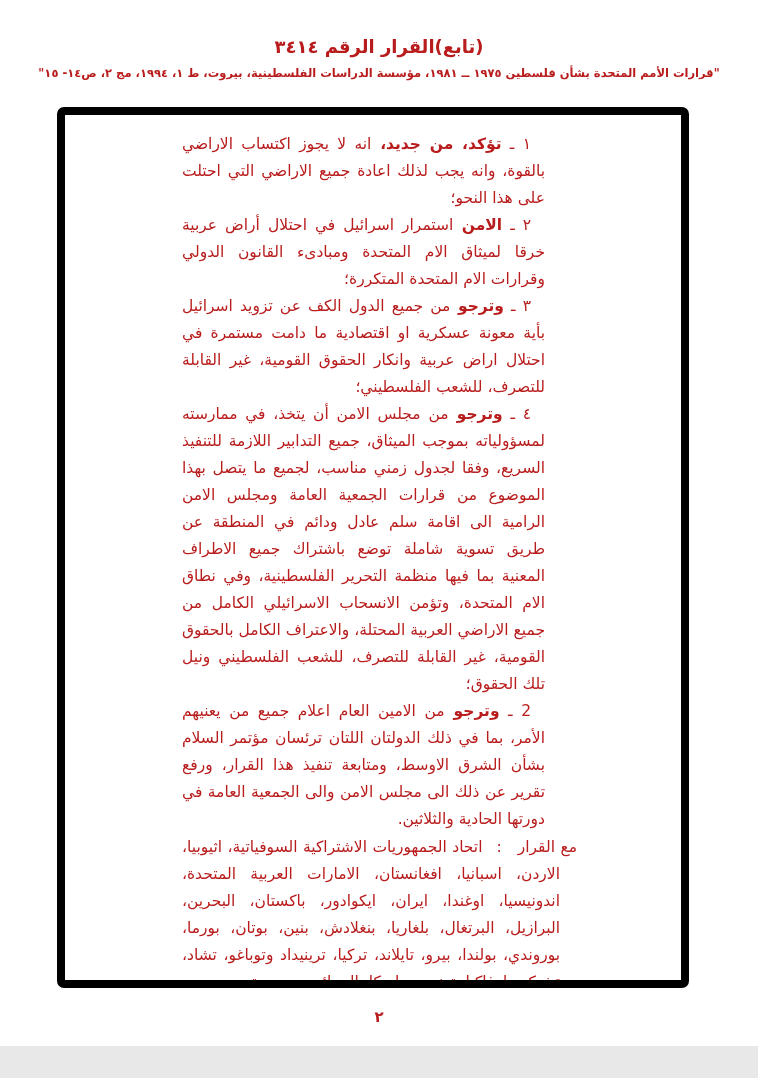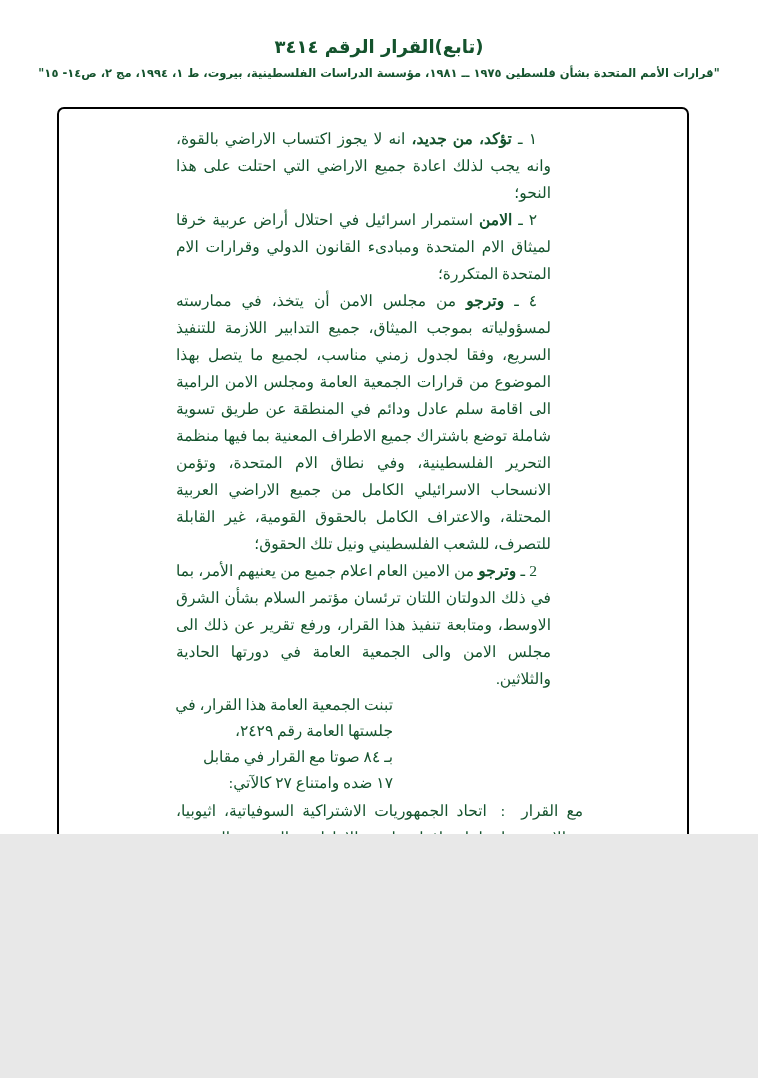--- a/index.html
+++ b/index.html
@@ -1,23 +1,23 @@
 <!DOCTYPE html>
 <html lang="ar" dir="rtl"><head>
 <meta charset="utf-8">
 <style>
   html, body { margin: 0; padding: 0; background: #e8e8e8; }
   .page {
     position: relative;
     width: 758px;
-    height: 834px;
+    height: 1046px;
     margin: 0 auto;
     background: #ffffff;
     font-family: "DejaVu Sans", sans-serif;
-    color: #14532d;
+    color: #b91c1c;
     direction: rtl;
     overflow: hidden;
   }
   .doc-title {
     position: absolute;
     top: 36px;
     left: 0;
     width: 100%;
     text-align: center;
     font-size: 18px;
@@ -34,24 +34,23 @@
     font-weight: bold;
     white-space: nowrap;
   }
   .frame {
     position: absolute;
     left: 57px;
     top: 107px;
     width: 632px;
     height: 881px;
     box-sizing: border-box;
-    border: 2px solid #000000;
+    border: 8px solid #000000;
     border-radius: 7px;
     overflow: hidden;
-    font-family: Liberation Serif, serif;
   }
   .content {
     position: absolute;
     top: 0; right: 0; left: 0;
     padding: 16px 136px 0 117px;
     font-size: 15.5px;
     line-height: 27px;
   }
   .para {
     text-align: justify;
@@ -93,30 +92,25 @@
   <div class="doc-title">(تابع)القرار الرقم ٣٤١٤</div>
 
   <div class="doc-source">"قرارات الأمم المتحدة بشأن فلسطين ١٩٧٥ ــ ١٩٨١، مؤسسة الدراسات الفلسطينية، بيروت، ط ١، ١٩٩٤، مج ٢، ص١٤- ١٥"</div>
 
   <div class="frame">
     <div class="content">
 
       <div id="paragraphs">
           <div class="para"><span>١ ـ </span><span class="lead">تؤكد، من جديد، </span><span>انه لا يجوز اكتساب الاراضي بالقوة، وانه يجب لذلك اعادة جميع الاراضي التي احتلت على هذا النحو؛</span></div>
           <div class="para"><span>٢ ـ </span><span class="lead">الامن </span><span>استمرار اسرائيل في احتلال أراض عربية خرقا لميثاق الام المتحدة ومبادىء القانون الدولي وقرارات الام المتحدة المتكررة؛</span></div>
+          <div class="para"><span>٣ ـ </span><span class="lead">وترجو </span><span>من جميع الدول الكف عن تزويد اسرائيل بأية معونة عسكرية او اقتصادية ما دامت مستمرة في احتلال اراض عربية وانكار الحقوق القومية، غير القابلة للتصرف، للشعب الفلسطيني؛</span></div>
           <div class="para"><span>٤ ـ </span><span class="lead">وترجو </span><span>من مجلس الامن أن يتخذ، في ممارسته لمسؤولياته بموجب الميثاق، جميع التدابير اللازمة للتنفيذ السريع، وفقا لجدول زمني مناسب، لجميع ما يتصل بهذا الموضوع من قرارات الجمعية العامة ومجلس الامن الرامية الى اقامة سلم عادل ودائم في المنطقة عن طريق تسوية شاملة توضع باشتراك جميع الاطراف المعنية بما فيها منظمة التحرير الفلسطينية، وفي نطاق الام المتحدة، وتؤمن الانسحاب الاسرائيلي الكامل من جميع الاراضي العربية المحتلة، والاعتراف الكامل بالحقوق القومية، غير القابلة للتصرف، للشعب الفلسطيني ونيل تلك الحقوق؛</span></div>
           <div class="para"><span>2 ـ </span><span class="lead">وترجو </span><span>من الامين العام اعلام جميع من يعنيهم الأمر، بما في ذلك الدولتان اللتان ترئسان مؤتمر السلام بشأن الشرق الاوسط، ومتابعة تنفيذ هذا القرار، ورفع تقرير عن ذلك الى مجلس الامن والى الجمعية العامة في دورتها الحادية والثلاثين.</span></div>
         </div>
 
-      <div class="adoption" id="adoption">
-          <div class="adoption-line">تبنت الجمعية العامة هذا القرار، في</div>
-          <div class="adoption-line">جلستها العامة رقم ٢٤٢٩،</div>
-          <div class="adoption-line">بـ ٨٤ صوتا مع القرار في مقابل</div>
-          <div class="adoption-line">١٧ ضده وامتناع ٢٧ كالآتي:</div>
-        </div>
 
       <div class="vote-para">
         <span class="vote-label">مع القرار</span><span class="vote-colon">:</span><span>اتحاد الجمهوريات الاشتراكية السوفياتية، اثيوبيا، الاردن، اسبانيا، افغانستان، الامارات العربية المتحدة، اندونيسيا، اوغندا، ايران، ايكوادور، باكستان، البحرين، البرازيل، البرتغال، بلغاريا، بنغلادش، بنين، بوتان، بورما، بوروندي، بولندا، بيرو، تايلاند، تركيا، ترينيداد وتوباغو، تشاد، تشيكوسلوفاكيا، تونس، جاميكا، الجزائر، جمهورية</span>
       </div>
 
     </div>
   </div>
 
   <div class="page-number">٢</div>
 

